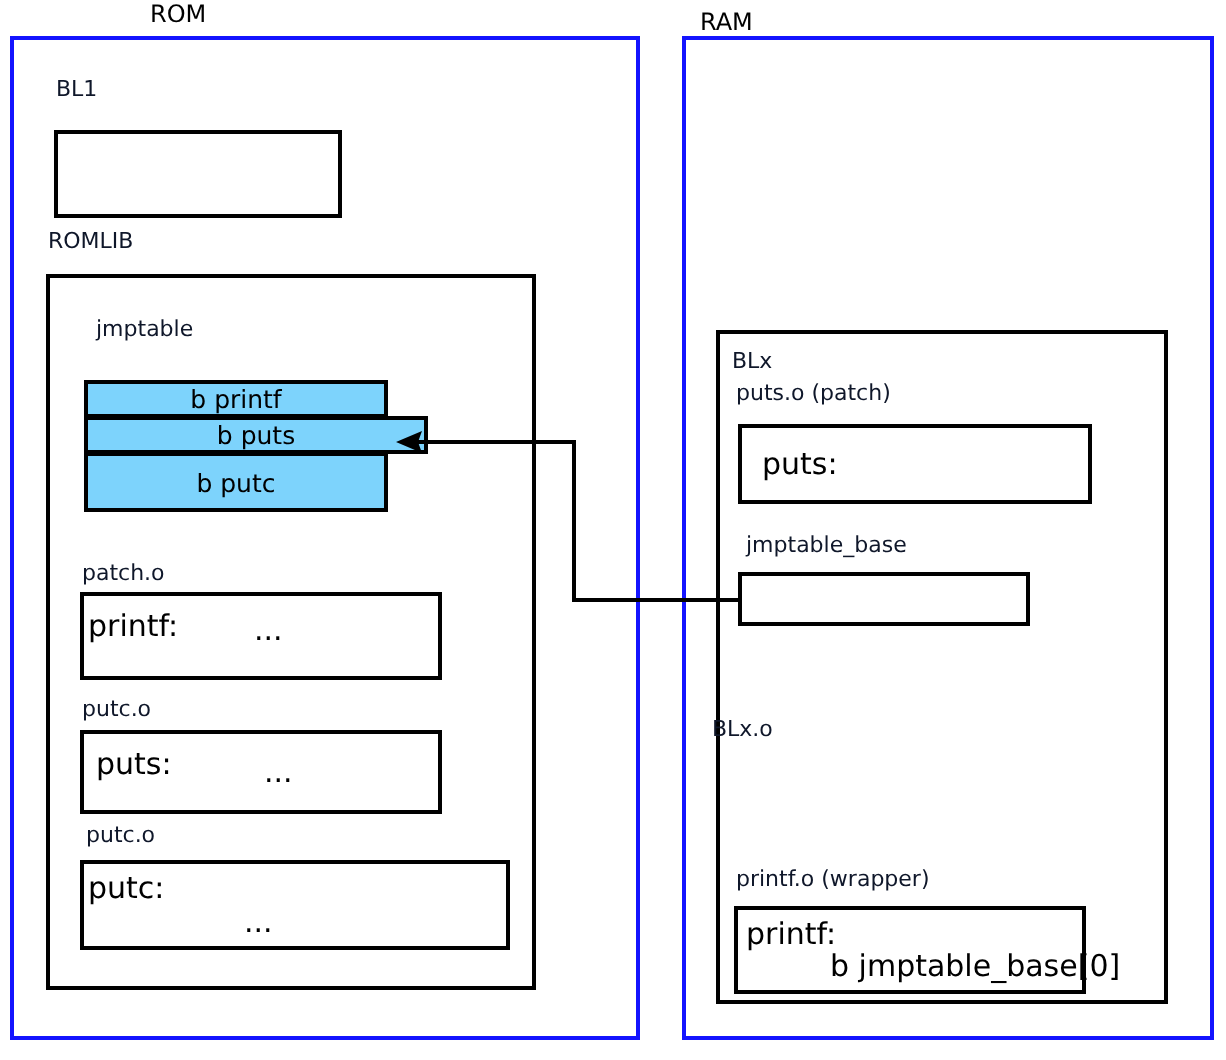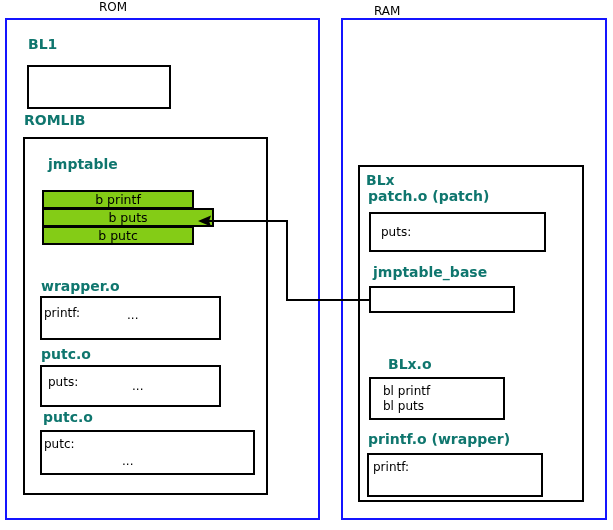--- a/index.html
+++ b/index.html
@@ -16,57 +16,55 @@
     border:2px solid #1414ff;
     background:transparent;
     box-sizing:border-box;
   }
   .region-label{
     position:absolute;
     font-size:12px;
     color:#000;
     white-space:nowrap;
     line-height:12px;
-    margin-left:24px;
   }
   .blk{
     position:absolute;
     border:2px solid #000000;
     background:#ffffff;
     box-sizing:border-box;
   }
   .grp{
     position:absolute;
     border:2px solid #000000;
     background:transparent;
     box-sizing:border-box;
   }
   .lbl{
     position:absolute;
-    font-size:14px;
-    color:#0f766e;
+    font-size:11px;
+    color:#0f172a;
     white-space:nowrap;
     line-height:13px;
-    font-weight:bold;
   }
   .cell{
     position:absolute;
     border:2px solid #000000;
-    background:#84cc16;
+    background:#7dd3fc;
     box-sizing:border-box;
     font-size:12.5px;
     color:#000;
     display:flex;
     align-items:center;
     justify-content:center;
     line-height:13px;
   }
   .txt{
     position:absolute;
-    font-size:12px;
+    font-size:15px;
     color:#000;
     white-space:pre;
     line-height:15px;
   }
   .conn{position:absolute;background:#000000;}
   svg.arrowhead{position:absolute;overflow:visible;}
 </style>
 </head>
 <body>
 
@@ -83,25 +81,25 @@
   <div class="lbl" style="left:24px;top:114px;">ROMLIB</div>
   <div class="grp" style="left:23px;top:137px;width:245px;height:358px;"></div>
 
   <div class="lbl" style="left:48px;top:158px;">jmptable</div>
   <div class="cell" style="left:42px;top:190px;width:152px;height:19px;">
     <span>b printf</span>
   </div>
   <div class="cell" style="left:42px;top:208px;width:172px;height:19px;">
     <span>b puts</span>
   </div>
-  <div class="cell" style="left:42px;top:226px;width:152px;height:19px;">
+  <div class="cell" style="left:42px;top:226px;width:152px;height:30px;">
     <span>b putc</span>
   </div>
 
-  <div class="lbl" style="left:41px;top:280px;">wrapper.o</div>
+  <div class="lbl" style="left:41px;top:280px;">patch.o</div>
   <div class="blk" style="left:40px;top:296px;width:181px;height:44px;">
     <span class="txt" style="left:2px;top:8px;">printf:</span>
     <span class="txt" style="left:85px;top:10px;">...</span>
   </div>
 
   <div class="lbl" style="left:41px;top:348px;">putc.o</div>
   <div class="blk" style="left:40px;top:365px;width:181px;height:42px;">
     <span class="txt" style="left:6px;top:8px;">puts:</span>
     <span class="txt" style="left:90px;top:12px;">...</span>
   </div>
@@ -111,39 +109,36 @@
     <span class="txt" style="left:2px;top:5px;">putc:</span>
     <span class="txt" style="left:80px;top:22px;">...</span>
   </div>
 
   <div class="region-label" style="left:350px;top:5px;">RAM</div>
   <div class="region" style="left:341px;top:18px;width:266px;height:502px;"></div>
 
   <div class="grp" style="left:358px;top:165px;width:226px;height:337px;"></div>
   <div class="lbl" style="left:366px;top:174px;">BLx</div>
 
-  <div class="lbl" style="left:368px;top:190px;">patch.o (patch)</div>
+  <div class="lbl" style="left:368px;top:190px;">puts.o (patch)</div>
   <div class="blk" style="left:369px;top:212px;width:177px;height:40px;">
     <span class="txt" style="left:10px;top:11px;">puts:</span>
   </div>
 
   <div class="lbl" style="left:373px;top:266px;">jmptable_base</div>
   <div class="blk" style="left:369px;top:286px;width:146px;height:27px;">
     <span class="txt" style="left:6px;top:5px;"></span>
   </div>
 
-  <div class="lbl" style="left:388px;top:358px;">BLx.o</div>
-  <div class="blk" style="left:369px;top:377px;width:136px;height:43px;">
-    <span class="txt" style="left:12px;top:5px;">bl printf</span>
-    <span class="txt" style="left:12px;top:20px;">bl puts</span>
-  </div>
+  <div class="lbl" style="left:356px;top:358px;">BLx.o</div>
 
   <div class="lbl" style="left:368px;top:433px;">printf.o (wrapper)</div>
   <div class="blk" style="left:367px;top:453px;width:176px;height:44px;">
     <span class="txt" style="left:4px;top:5px;">printf:</span>
+    <span class="txt" style="left:46px;top:21px;">b jmptable_base[0]</span>
   </div>
 
   <div class="conn" style="left:286px;top:299px;width:83px;height:2px;"></div>
   <div class="conn" style="left:286px;top:220px;width:2px;height:81px;"></div>
   <div class="conn" style="left:208px;top:220px;width:80px;height:2px;"></div>
   <svg class="arrowhead" style="left:196px;top:212px;width:18px;height:18px;" viewBox="0 0 18 18">
     <polygon points="2,9 15,3.5 13,9 15,14.5" fill="#000000"></polygon>
   </svg>
 
 </div>

